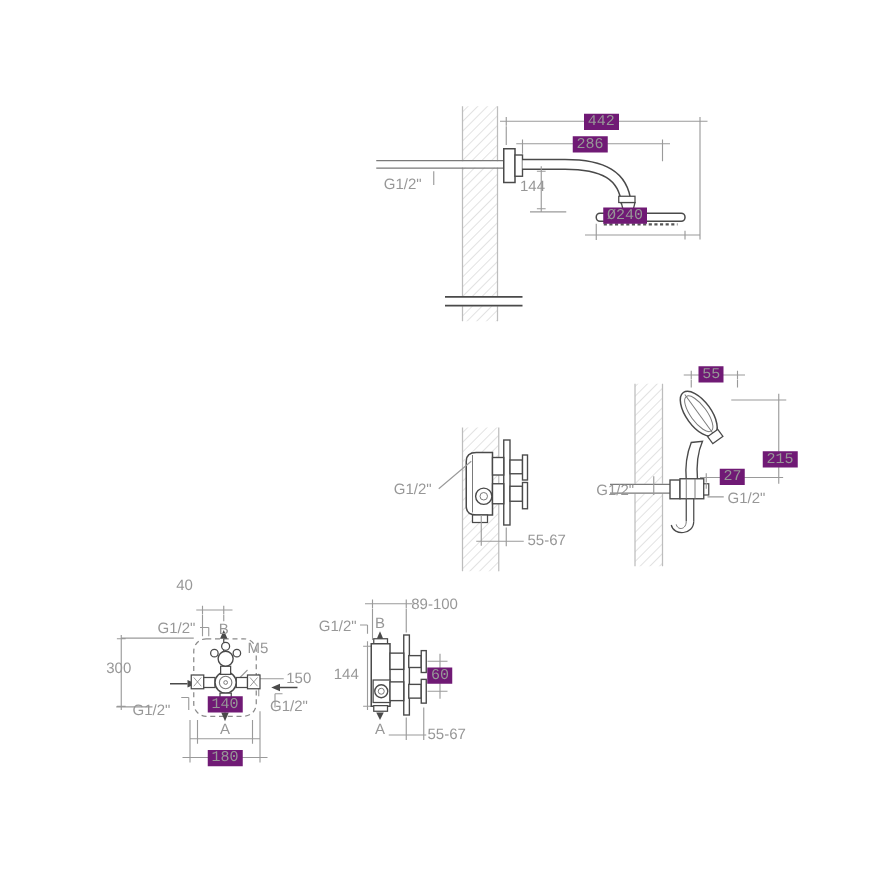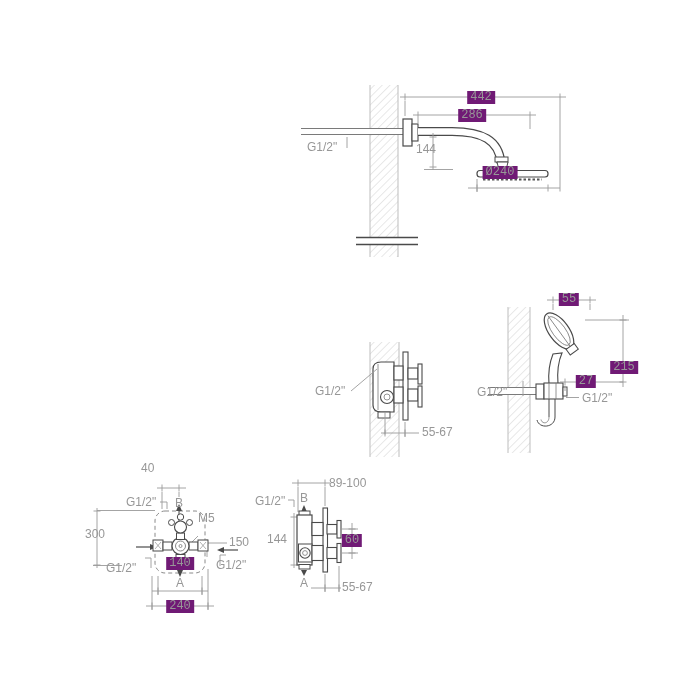--- a/index.html
+++ b/index.html
@@ -197,21 +197,21 @@
 <div class="lbl" style="left:141px;top:462px">40</div>
 <div class="lbl" style="left:126px;top:496px">G1/2"</div>
 <div class="lbl c" style="left:179px;top:497px">B</div>
 <div class="lbl" style="left:85px;top:528px">300</div>
 <div class="lbl" style="left:198px;top:512px">M5</div>
 <div class="lbl" style="left:229px;top:536px">150</div>
 <div class="lbl" style="left:106px;top:562px">G1/2"</div>
 <div class="lbl" style="left:216px;top:559px">G1/2"</div>
 <div class="lbl c" style="left:180px;top:577px">A</div>
 <div class="lbl c bg" style="left:180px;top:557px">140</div>
-<div class="lbl c bg" style="left:180px;top:600px">240</div>
+<div class="lbl c bg" style="left:180px;top:600px">180</div>
 
 <div class="lbl" style="left:329px;top:477px">89-100</div>
 <div class="lbl" style="left:255px;top:495px">G1/2"</div>
 <div class="lbl c" style="left:304px;top:492px">B</div>
 <div class="lbl" style="left:267px;top:533px">144</div>
 <div class="lbl c bg" style="left:352px;top:534px">60</div>
 <div class="lbl c" style="left:304px;top:577px">A</div>
 <div class="lbl" style="left:342px;top:581px">55-67</div>
 
 </div>

